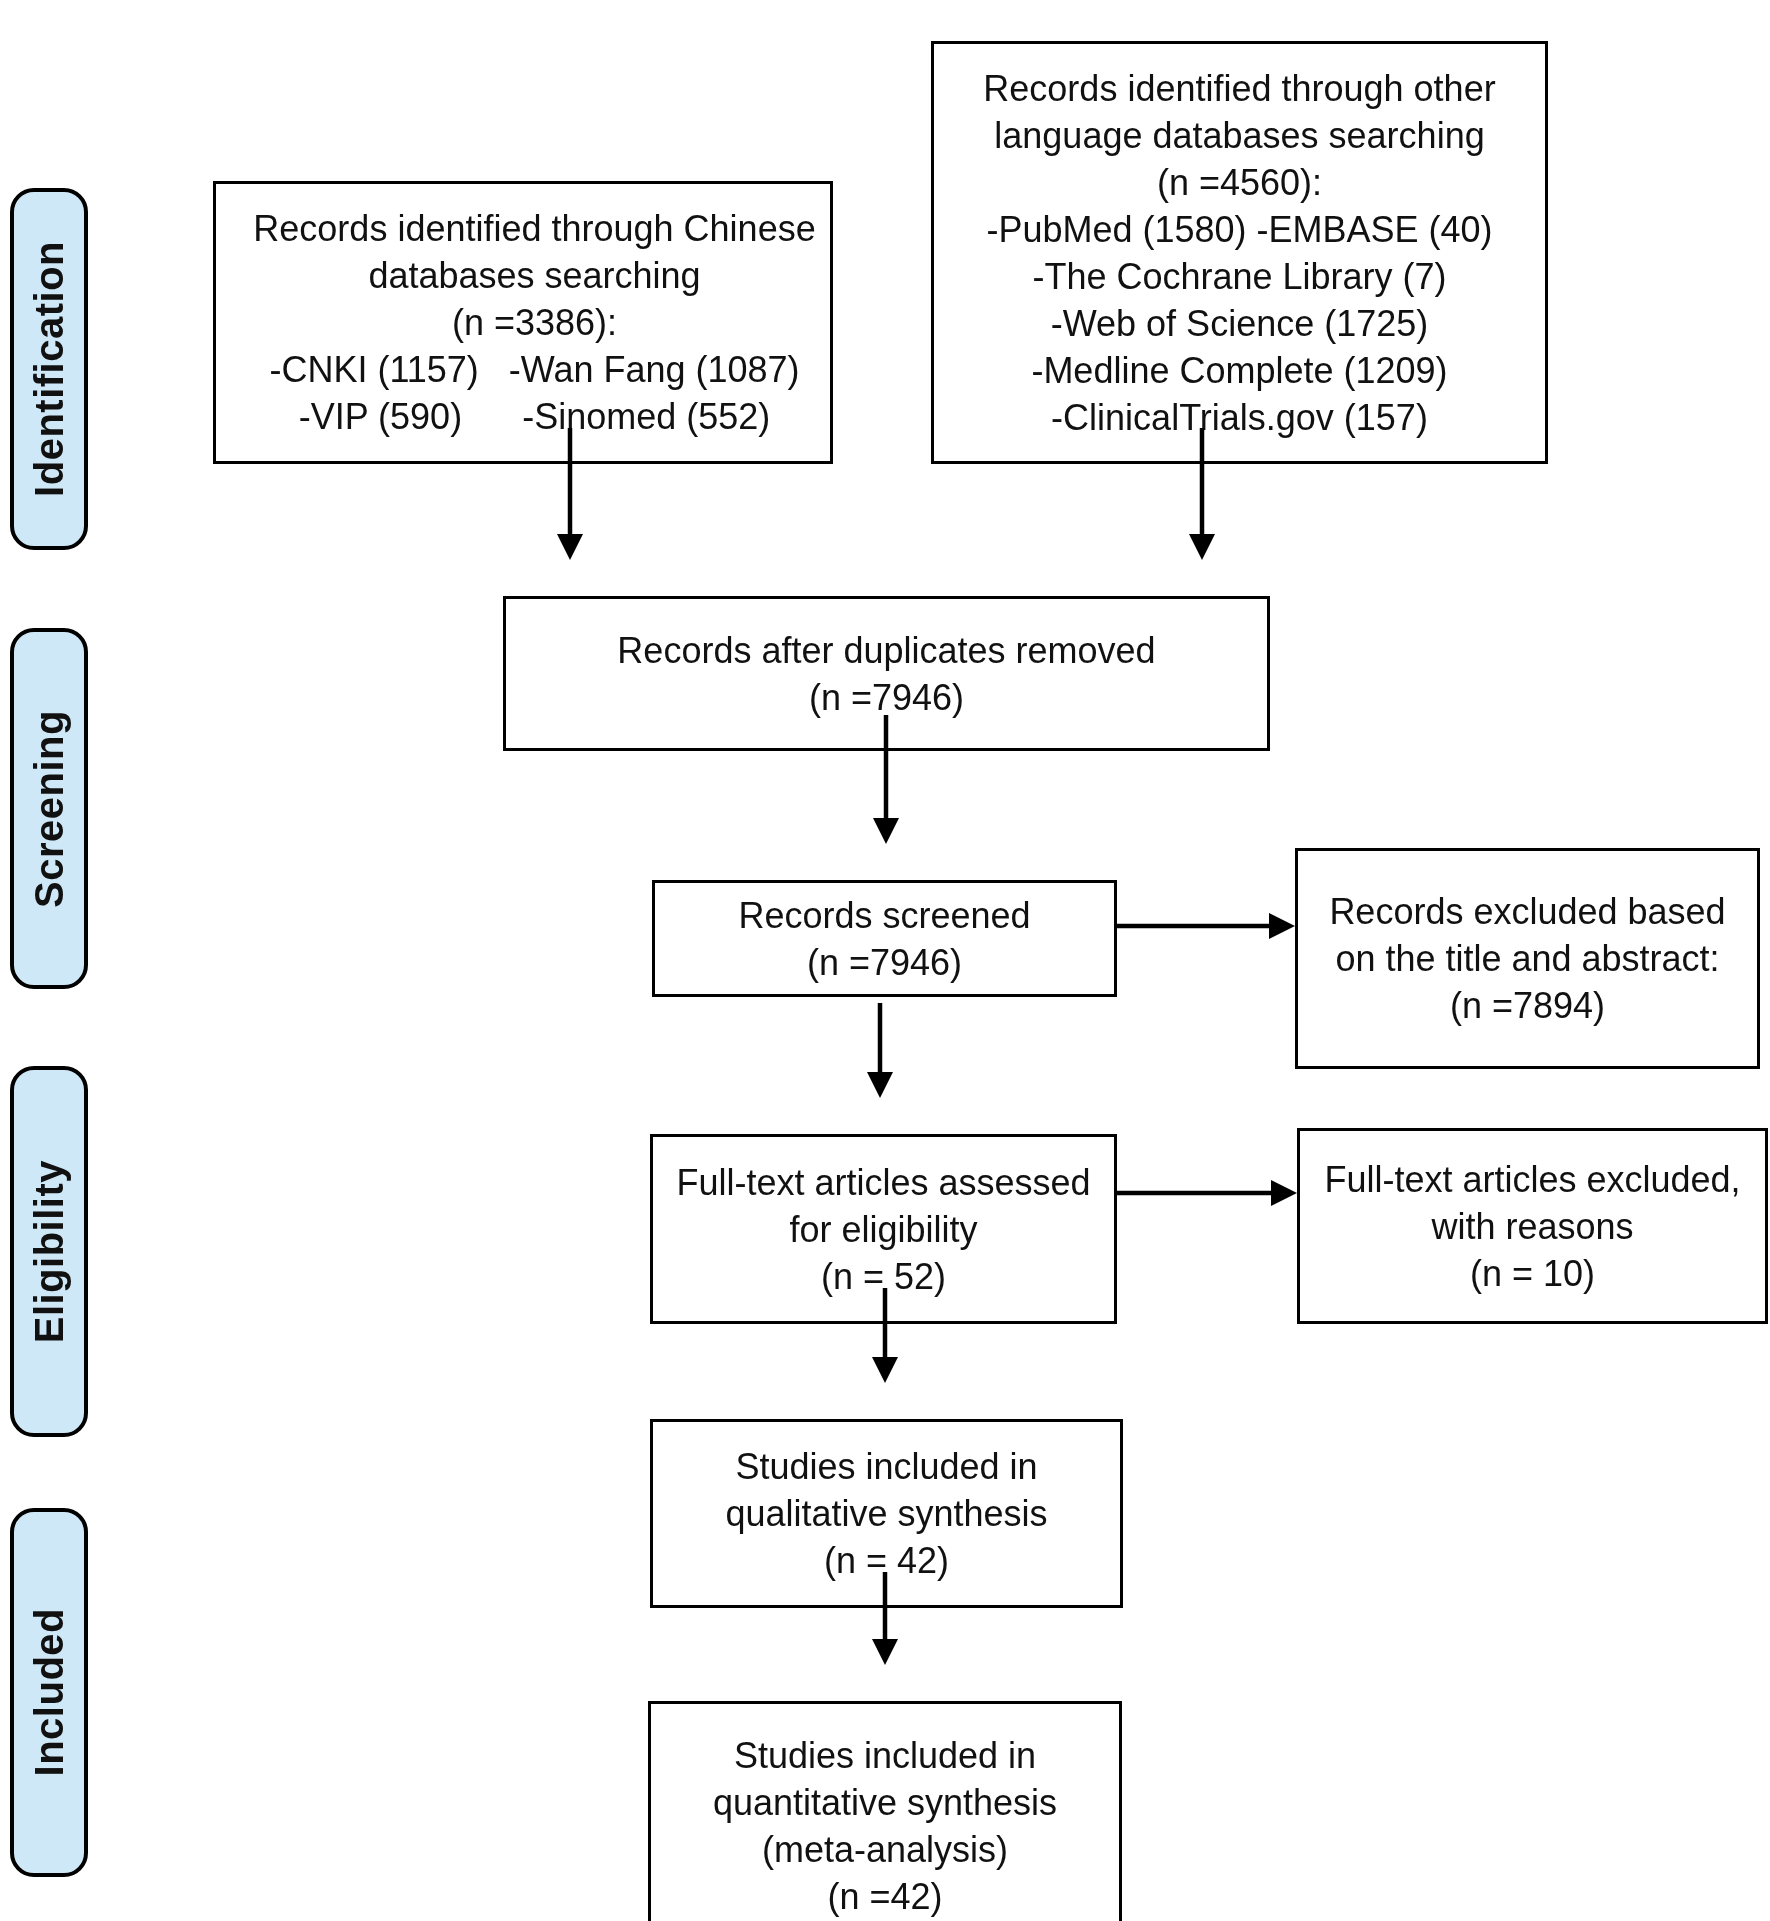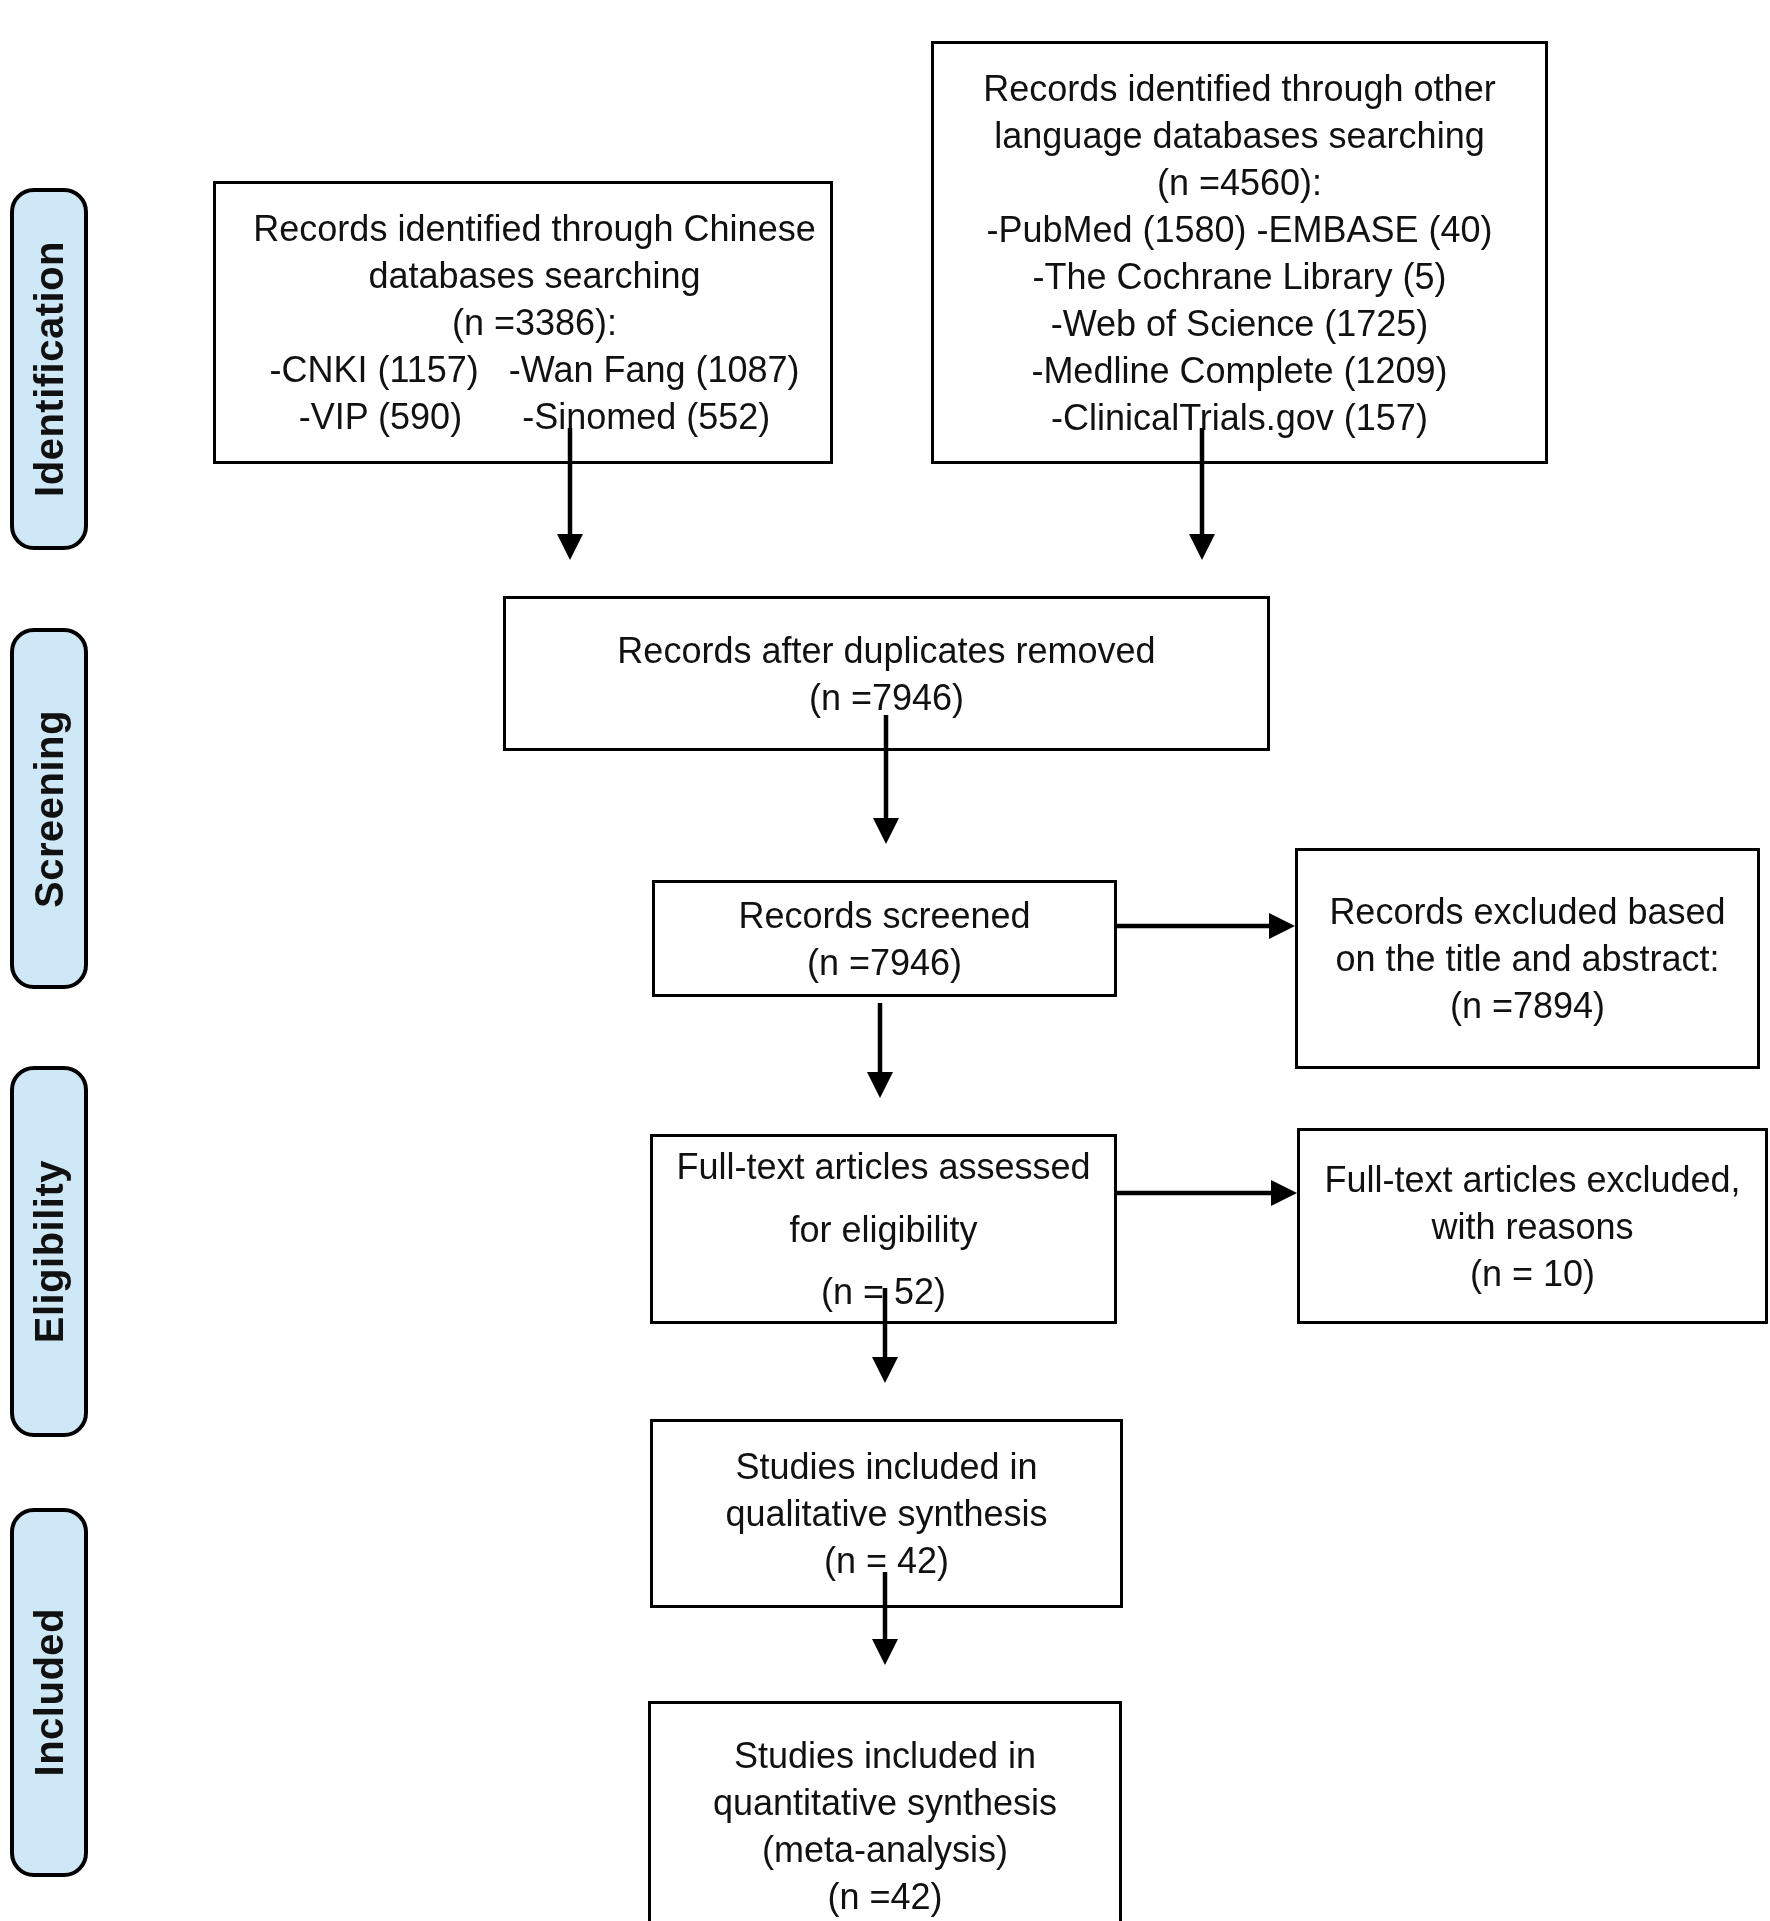--- a/index.html
+++ b/index.html
@@ -74,21 +74,21 @@
     <div class="line">(n =3386):</div>
     <div class="line">-CNKI (1157)&nbsp;&nbsp;&nbsp;-Wan Fang (1087)</div>
     <div class="line">-VIP (590)&nbsp;&nbsp;&nbsp;&nbsp;&nbsp;&nbsp;-Sinomed (552)</div>
   </div>
 
   <div class="box" style="left:931px; top:5px; width:617px; height:423px;">
     <div class="line">Records identified through other</div>
     <div class="line">language databases searching</div>
     <div class="line">(n =4560):</div>
     <div class="line">-PubMed (1580) -EMBASE (40)</div>
-    <div class="line">-The Cochrane Library (5)</div>
+    <div class="line">-The Cochrane Library (7)</div>
     <div class="line">-Web of Science (1725)</div>
     <div class="line">-Medline Complete (1209)</div>
     <div class="line">-ClinicalTrials.gov (157)</div>
   </div>
 
   <div class="box" style="left:503px; top:560px; width:767px; height:155px;">
     <div class="line">Records after duplicates removed</div>
     <div class="line">(n =7946)</div>
   </div>
 
@@ -96,21 +96,21 @@
     <div class="line">Records screened</div>
     <div class="line">(n =7946)</div>
   </div>
 
   <div class="box" style="left:1295px; top:812px; width:465px; height:221px;">
     <div class="line">Records excluded based</div>
     <div class="line">on the title and abstract:</div>
     <div class="line">(n =7894)</div>
   </div>
 
-  <div class="box" style="left:650px; top:1098px; width:467px; height:190px;justify-content:space-between;">
+  <div class="box" style="left:650px; top:1098px; width:467px; height:190px;">
     <div class="line">Full-text articles assessed</div>
     <div class="line">for eligibility</div>
     <div class="line">(n = 52)</div>
   </div>
 
   <div class="box" style="left:1297px; top:1092px; width:471px; height:196px;">
     <div class="line">Full-text articles excluded,</div>
     <div class="line">with reasons</div>
     <div class="line">(n = 10)</div>
   </div>

